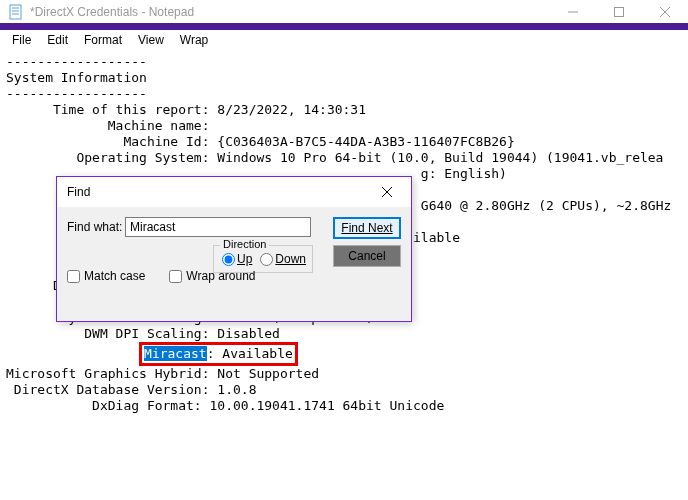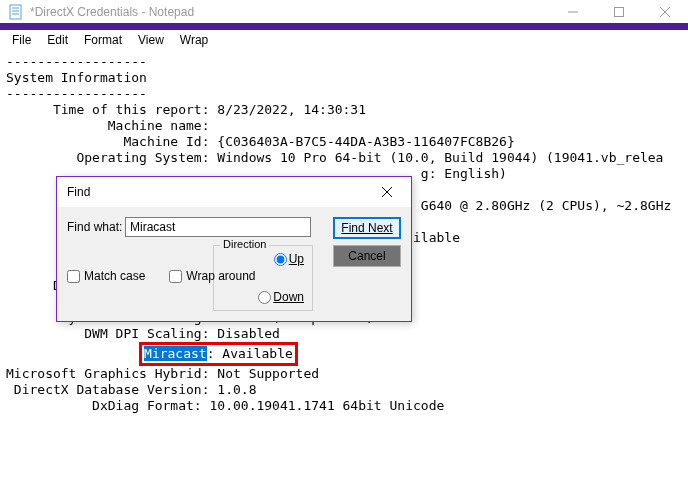--- a/index.html
+++ b/index.html
@@ -26,21 +26,21 @@
 .dialog-titlebar .dclose { width: 40px; height: 28px; display: flex; align-items: center; justify-content: center; }
 .dialog-body { padding: 10px 10px 12px 10px; position: relative; height: 114px; }
 .row-find { display: flex; align-items: center; }
 .row-find label { width: 58px; }
 .row-find input { width: 186px; height: 20px; border: 1px solid #7a7a7a; padding: 0 4px; font-size: 12px; }
 .btn { width: 68px; height: 22px; background: #737373; border: 1px solid #adadad; font-size: 12px; display: flex; align-items: center; justify-content: center; }
 .btn.primary { border: 2px solid #0078d7; background: #e5f1fb; }
 .btn-col { position: absolute; right: 10px; top: 10px; display: flex; flex-direction: column; gap: 6px; }
 .group { position: absolute; left: 156px; top: 38px; border: 1px solid #ccc; padding: 6px 8px 6px 8px; width: 100px; }
 .group .legend { position: absolute; top: -8px; left: 6px; background: #f0f0f0; padding: 0 3px; font-size: 11px; }
-.group .opts { display: flex; gap: 24px; align-items: flex-end; flex-direction: column; }
+.group .opts { display: flex; gap: 8px; align-items: flex-end; }
 .group .opts label { display: flex; align-items: center; gap: 2px; font-size: 12px; }
 .checks { position: absolute; left: 10px; top: 62px; display: flex; gap: 24px; }
 .checks label { display: flex; align-items: center; gap: 4px; font-size: 12px; }
 input[type=checkbox], input[type=radio] { width: 13px; height: 13px; margin: 0; }
 span[data-bind].u { text-decoration: underline; text-decoration-thickness: 1px; }
 </style>
 </head>
 <body>
 
 <div class="titlebar">

